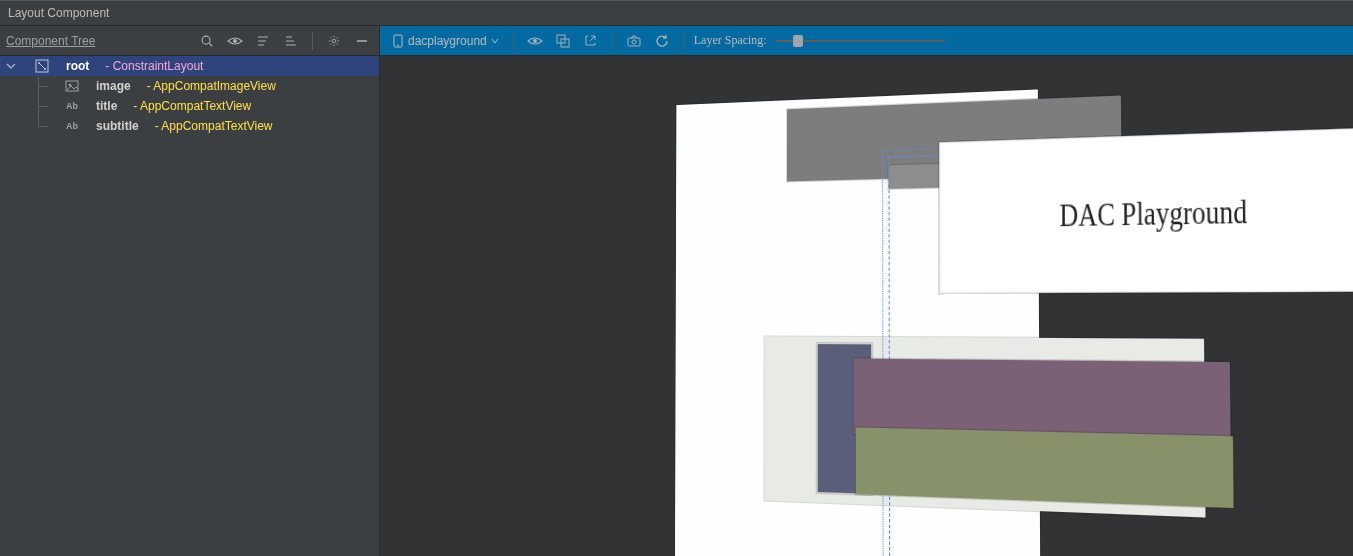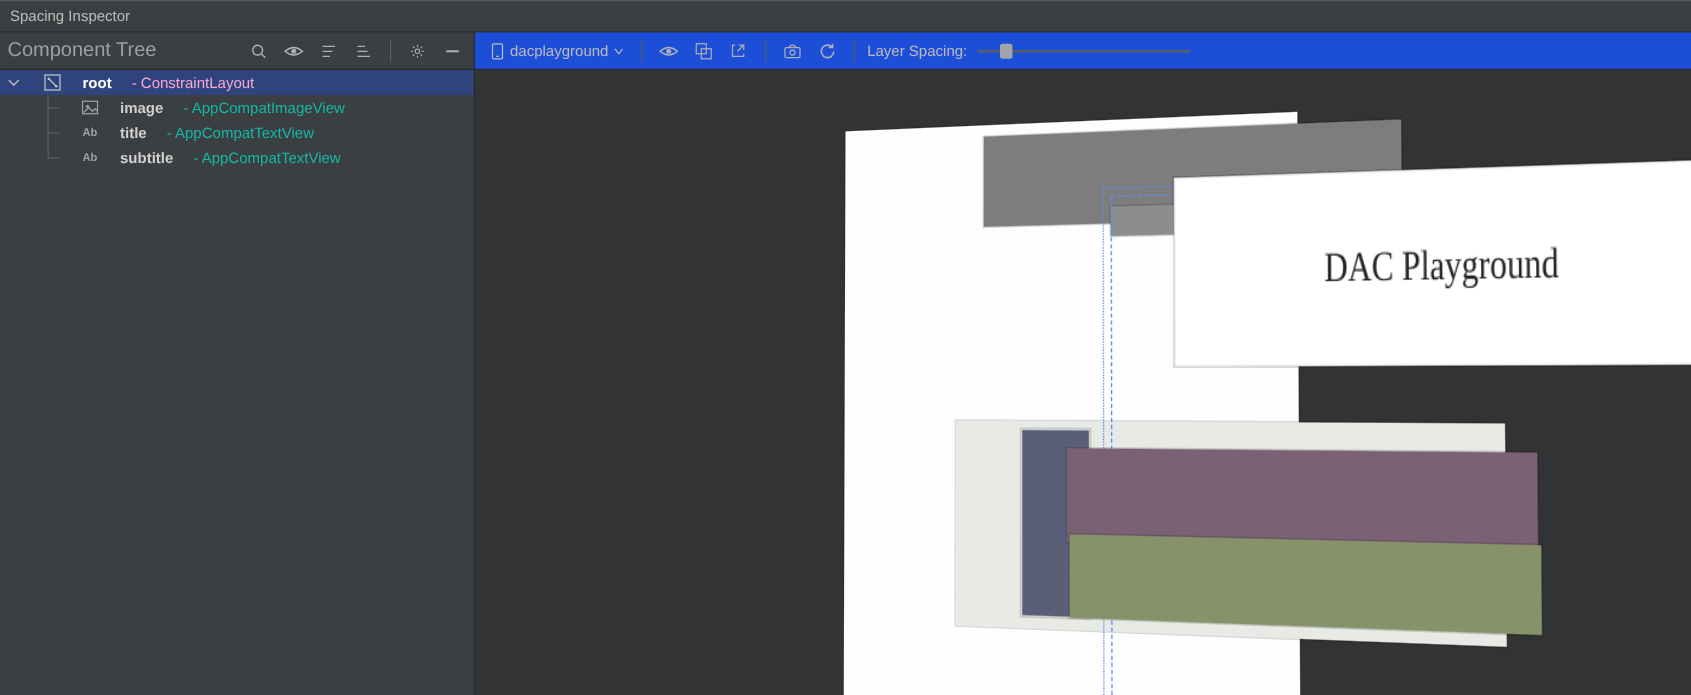--- a/index.html
+++ b/index.html
@@ -27,21 +27,21 @@
   border-right: 1px solid #2a2a2a;
 }
 
 .panel-header {
   height: 30px;
   display: flex; align-items: center;
   padding: 0 6px;
   border-bottom: 1px solid #2a2a2a;
   gap: 6px;
 }
-.panel-header .label { flex: 1; color: #9aa0a6; font-size: 16px; }
+.panel-header .label { flex: 1; color: #9aa0a6; font-size: 12px; text-decoration: underline; }
 .icon-btn {
   width: 22px; height: 22px;
   display: flex; align-items: center; justify-content: center;
   color: #aab0b6; cursor: pointer; border-radius: 3px;
 }
 .sep {
   width: 1px; height: 18px; background: #555a5e; margin: 0 4px;
 }
 
 .tree { flex: 1; overflow: auto; padding-top: 0; }
@@ -62,39 +62,39 @@
 }
 .tree-guide::after {
   content: ""; position: absolute; left: 8px; top: 10px; width: 10px; height: 1px; background: #5a5e62;
 }
 .tree-guide.last::before { bottom: 10px; }
 
 .chev { width: 12px; color: #aab0b6; }
 .node-icon { width: 16px; height: 16px; display: flex; align-items: center; justify-content: center; }
 .node-name { font-weight: bold; color: #d0d0d0; }
 .tree-row.selected .node-name { color: #ffffff; }
-.node-type { color: #14b8a6; }
+.node-type { color: #fde047; }
 .tree-row.selected .node-type { color: #f9a8d4; }
 
 .right-panel { flex: 1; display: flex; flex-direction: column; background: #313335; min-width: 0; }
 
 .toolbar {
   height: 30px;
-  background: #1d4ed8;
+  background: #0369a1;
   border-bottom: 1px solid #2a2a2a;
   display: flex; align-items: center;
   padding: 0 8px;
   gap: 6px;
 }
 .proc-select {
   display: flex; align-items: center; gap: 4px;
   color: #bbbbbb; padding: 0 4px; cursor: pointer; border-radius: 3px; height: 22px;
 }
 
-.slider-wrap { display: flex; align-items: center; gap: 8px; }
+.slider-wrap { display: flex; align-items: center; gap: 8px; font-family: Liberation Serif, serif; }
 .slider {
   position: relative; width: 170px; height: 14px; cursor: pointer;
 }
 .slider-track {
   position: absolute; left: 0; right: 0; top: 6px; height: 2px; background: #5a5e62;
 }
 .slider-thumb {
   position: absolute; top: 1px; width: 10px; height: 12px;
   background: #9fa5ab; border-radius: 2px;
   left: 18px;
@@ -178,21 +178,21 @@
 
 svg { display: block; }
 
 </style>
 </head>
 <body>
 
 <div class="window">
 
   <div class="title-bar">
-    <span>Spacing Inspector</span>
+    <span>Layout Component</span>
   </div>
 
   <div class="main">
 
     <div class="left-panel">
       <div class="panel-header">
         <span class="label">Component Tree</span>
 
         <span class="icon-btn">
           <svg width="14" height="14" viewBox="0 0 16 16">

